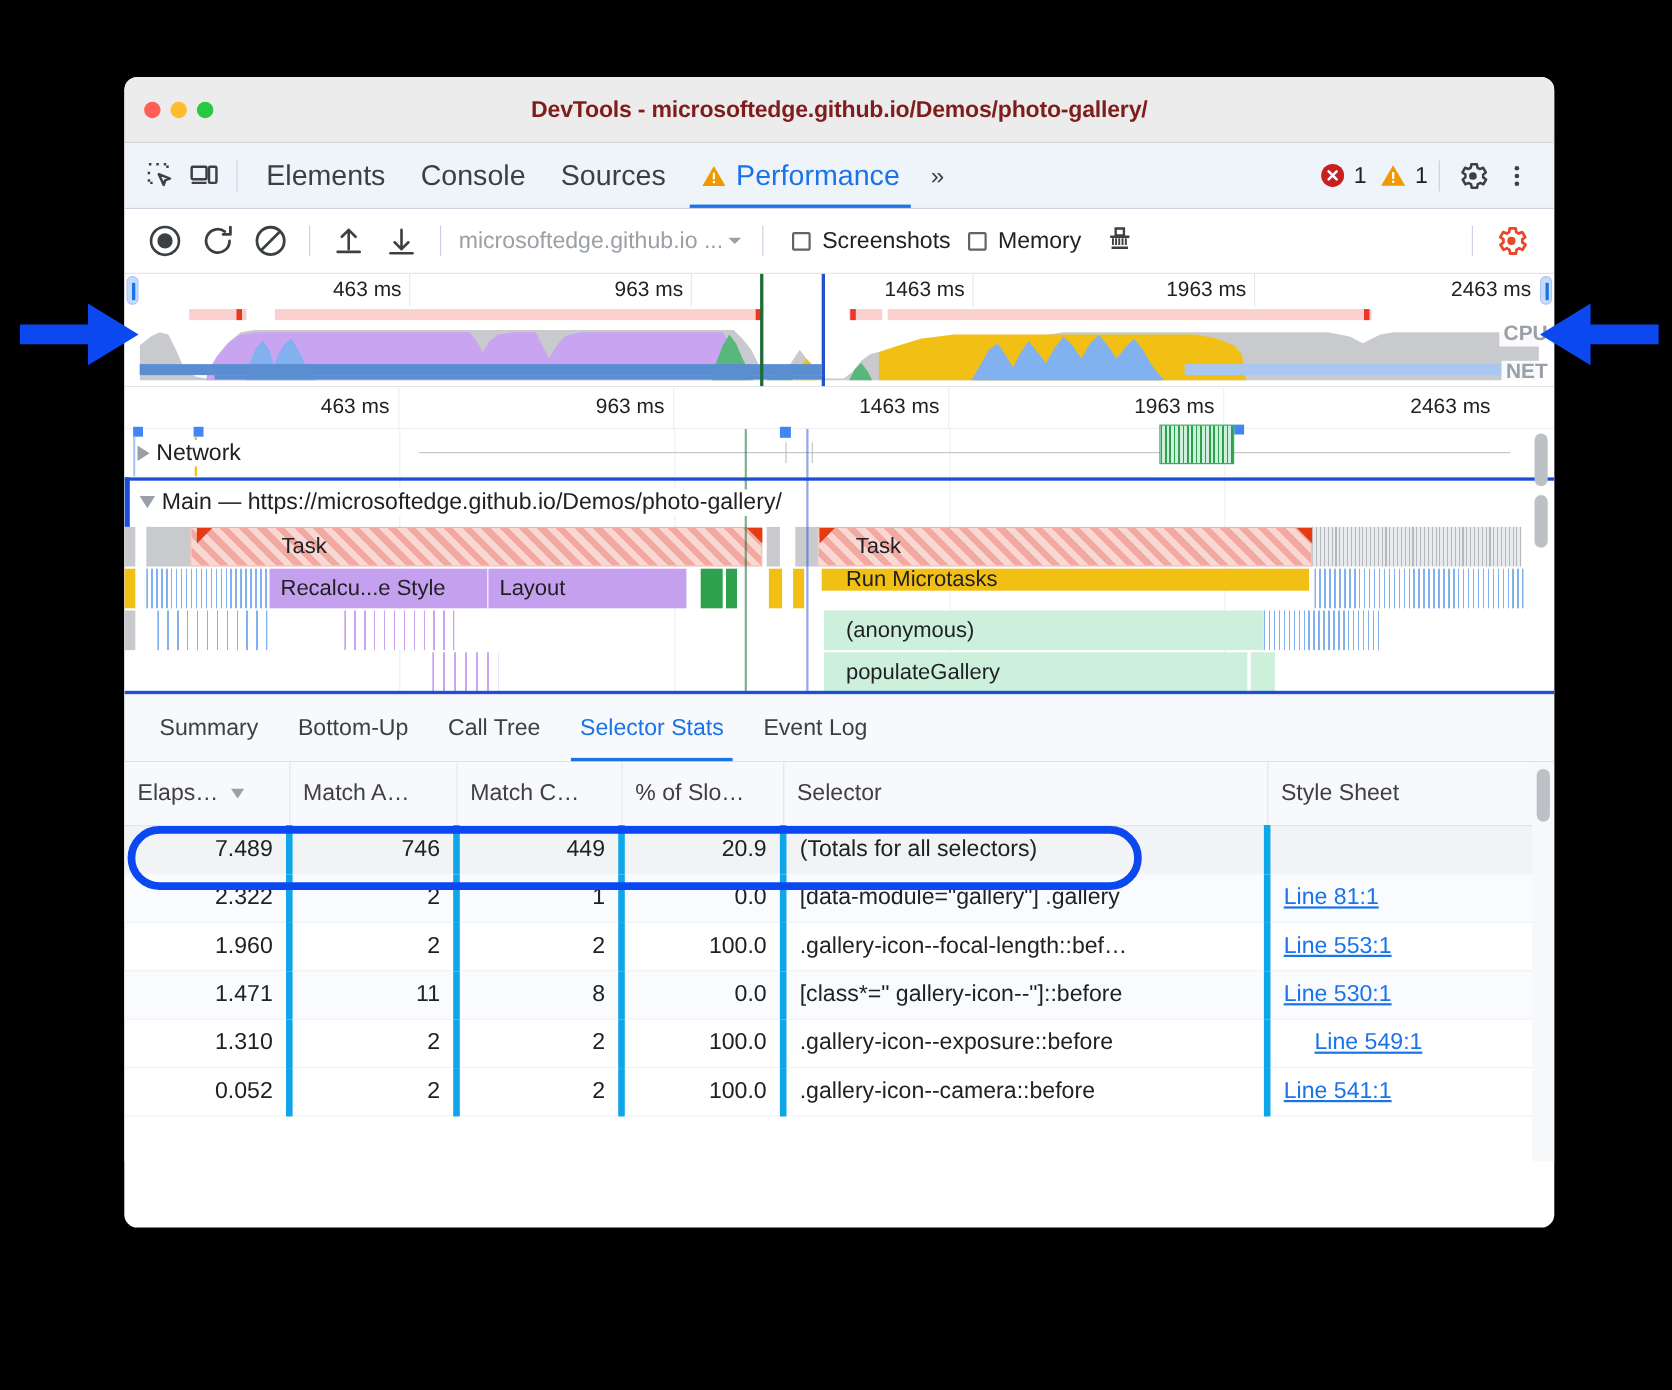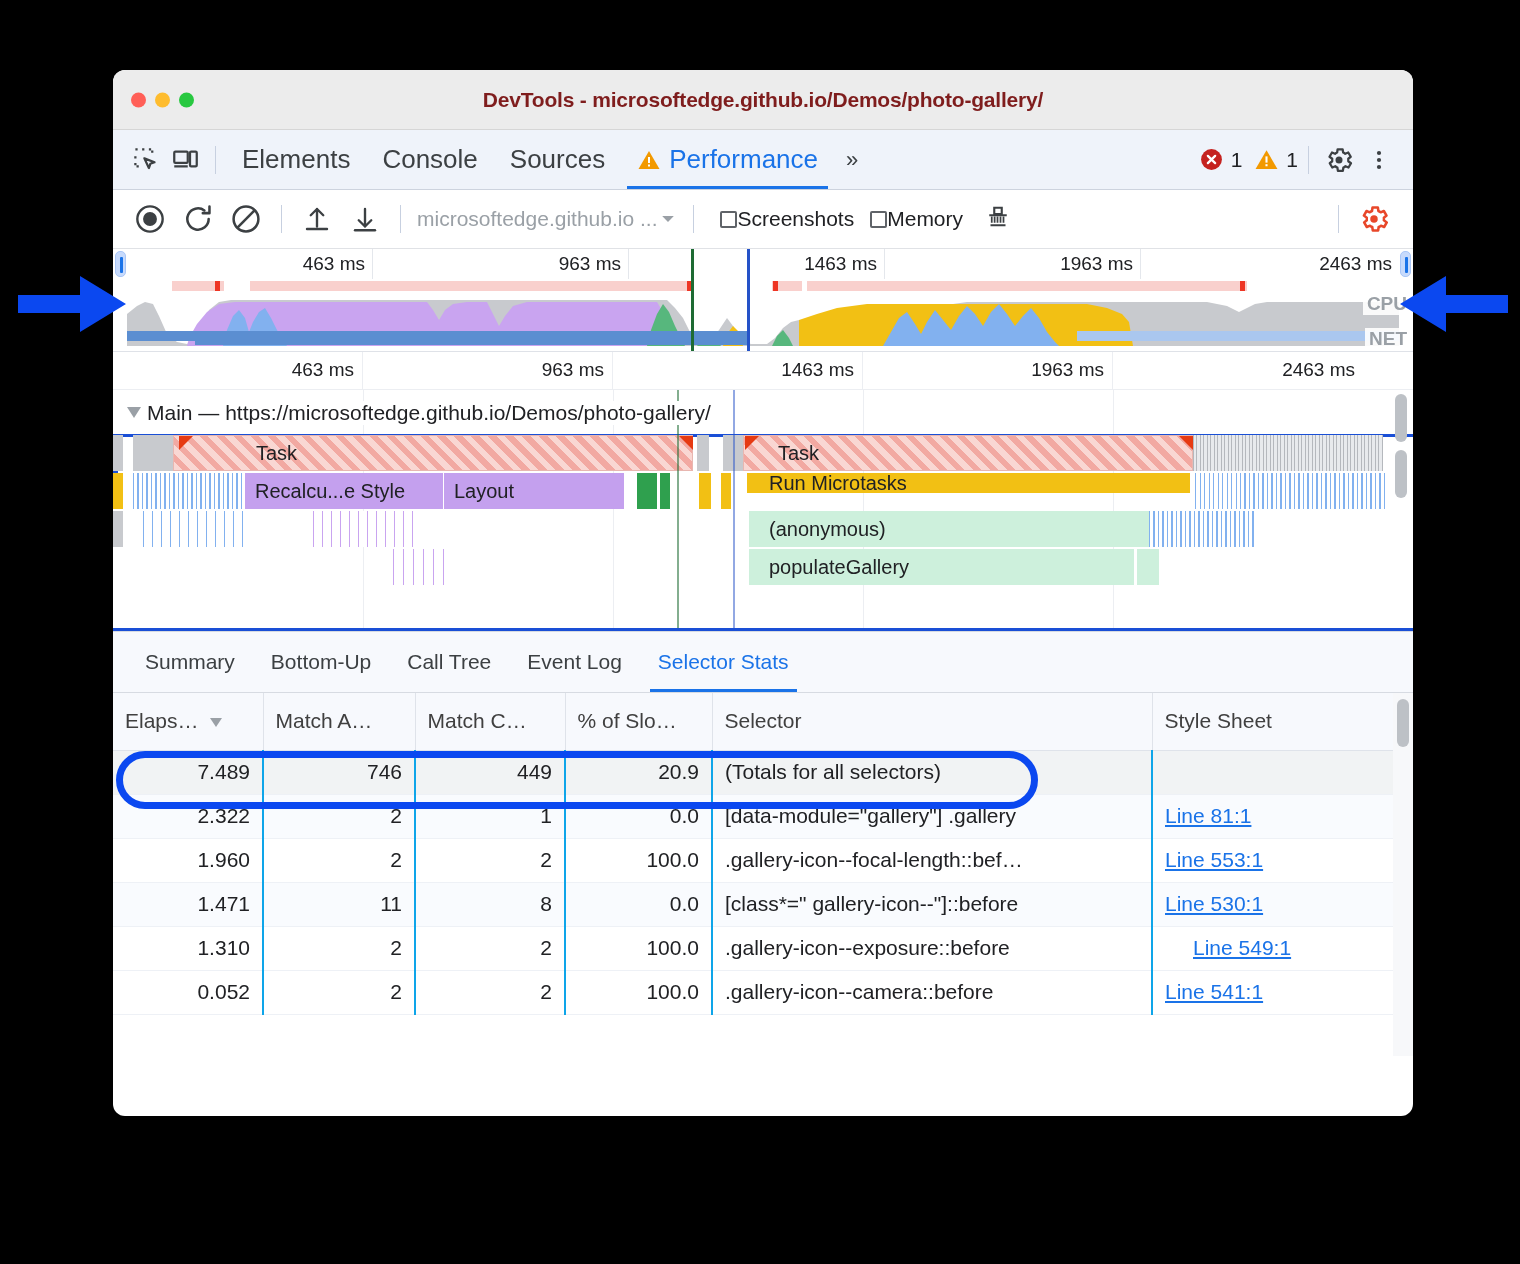--- a/index.html
+++ b/index.html
@@ -77,21 +77,21 @@
     padding: 0 16px 0 14px;
     border-bottom: 1px solid #e0e2e6;
     gap: 2px;
   }
   .tbtn { width: 46px; height: 46px; display: flex; align-items: center; justify-content: center; color: #3c4043; }
   .urlsel {
     display: flex; align-items: center; gap: 4px;
     font-size: 21px; color: #9aa0a6; margin: 0 6px 0 4px;
     max-width: 360px; white-space: nowrap; overflow: hidden;
   }
-  .cbox { display: flex; align-items: center; gap: 0; font-size: 21px; color: #202124; margin-left: 14px; white-space: nowrap; }
+  .cbox { display: flex; align-items: center; gap: 10px; font-size: 21px; color: #202124; margin-left: 14px; white-space: nowrap; }
   .cbsq { width: 17px; height: 17px; border: 2px solid #5f6368; border-radius: 2px; }
 
   
   .overview { position: relative; height: 103px; background: #fff; border-bottom: 1px solid #dfe2e8; }
   .ov-ruler { position: absolute; left: 0; right: 0; top: 0; height: 30px; }
   .ov-ruler .tick {
     position: absolute; top: 0; height: 30px;
     border-right: 1px solid #e4e7ec;
     font-size: 19px; color: #202124;
     text-align: right; padding-right: 7px; line-height: 30px;
@@ -156,21 +156,21 @@
   
   .tablewrap { position: relative; height: 363px; background: #fff; overflow: hidden; }
   table.stats { width: 1281px; border-collapse: collapse; table-layout: fixed; font-size: 21px; color: #202124; }
   table.stats th {
     background: #f7f9fd; font-weight: normal; text-align: left;
     height: 57px; padding: 0 12px; border-right: 1px solid #dfe3ea;
     border-bottom: 1px solid #dfe3ea; color: #404040; white-space: nowrap; overflow: hidden;
   }
   table.stats th.num { text-align: left; }
   table.stats td {
-    height: 44px; padding: 0 12px; border-right: 2px solid #0ea5e9;
+    height: 44px; padding: 0 12px; border-right: 6px solid #0ea5e9;
     border-bottom: 1px solid #eef1f6; white-space: nowrap; overflow: hidden;
   }
   table.stats td.num { text-align: right; }
   tr.totals td { background: #f1f3f4; }
   tr.alt td { background: #f9fbfe; }
   .sortarrow { display: inline-block; margin-left: 6px; width: 0; height: 0;
     border-top: 9px solid #9aa0a6; border-left: 6px solid transparent; border-right: 6px solid transparent; vertical-align: middle; }
   .slink { color: #1a73e8; text-decoration: underline; }
   .scroll-track { position: absolute; right: 0; top: 0; bottom: 0; width: 20px; background: #f7f8fa; }
   .scroll-thumb { position: absolute; right: 4px; width: 12px; border-radius: 6px; background: #bdc1c6; }
@@ -417,20 +417,34 @@
         <div class="tick" style="left:500px; width:250px;">1463 ms</div>
         <div class="tick" style="left:750px; width:250px;">1963 ms</div>
         <div class="tick" style="left:1000px; width:250px; border-right:none;">2463 ms</div>
       </div>
 
       <div class="gridline" style="left:250px;"></div>
       <div class="gridline" style="left:500px;"></div>
       <div class="gridline" style="left:750px;"></div>
       <div class="gridline" style="left:1000px;"></div>
 
+      <div class="track-row" style="height:44px;">
+        <div class="tri right"></div>
+        <div class="track-label">Network</div>
+        <div class="net-line"></div>
+        <div class="net-cap" style="left:601px;"></div>
+        <div class="net-cap" style="left:625px;"></div>
+        <div style="position:absolute;left:8px;top:-2px;width:9px;height:9px;background:#4285f4;"></div>
+        <div style="position:absolute;left:8px;top:7px;width:2px;height:36px;background:#a8c7fa;"></div>
+        <div style="position:absolute;left:63px;top:-2px;width:9px;height:9px;background:#4285f4;"></div>
+        <div style="position:absolute;left:64px;top:7px;width:2px;height:36px;background:#f2c014;"></div>
+        <div style="position:absolute;left:596px;top:-2px;width:10px;height:10px;background:#4285f4;"></div>
+        <div style="position:absolute;left:941px;top:-4px;width:68px;height:36px;background:repeating-linear-gradient(90deg,#2fa04e 0 1.5px,#cdf0dc 1.5px 4px);border:1px solid #2fa04e;"></div>
+        <div style="position:absolute;left:1009px;top:-4px;width:9px;height:9px;background:#4285f4;"></div>
+      </div>
 
       <div class="main-hl" style="top:82px;"></div>
       <div class="main-sel-left" style="top:82px; height:45px;"></div>
       <div class="track-row" style="height:45px;">
         <div class="tri down" style="margin-left:14px;"></div>
         <div class="track-label">Main — https://microsoftedge.github.io/Demos/photo-gallery/</div>
       </div>
 
       <div style="position:relative; height:150px;">
 
@@ -494,25 +508,25 @@
     <div class="bottomtabs">
       <div class="btab">
         <span>Summary</span>
       </div>
       <div class="btab">
         <span>Bottom-Up</span>
       </div>
       <div class="btab">
         <span>Call Tree</span>
       </div>
+      <div class="btab active">
+        <span>Selector Stats</span>
+      </div>
       <div class="btab">
         <span>Event Log</span>
-      </div>
-      <div class="btab active">
-        <span>Selector Stats</span>
       </div>
     </div>
 
     <div class="tablewrap">
       <table class="stats">
         <colgroup>
           <col style="width:150px">
             <col style="width:152px">
             <col style="width:150px">
           <col style="width:147px">

